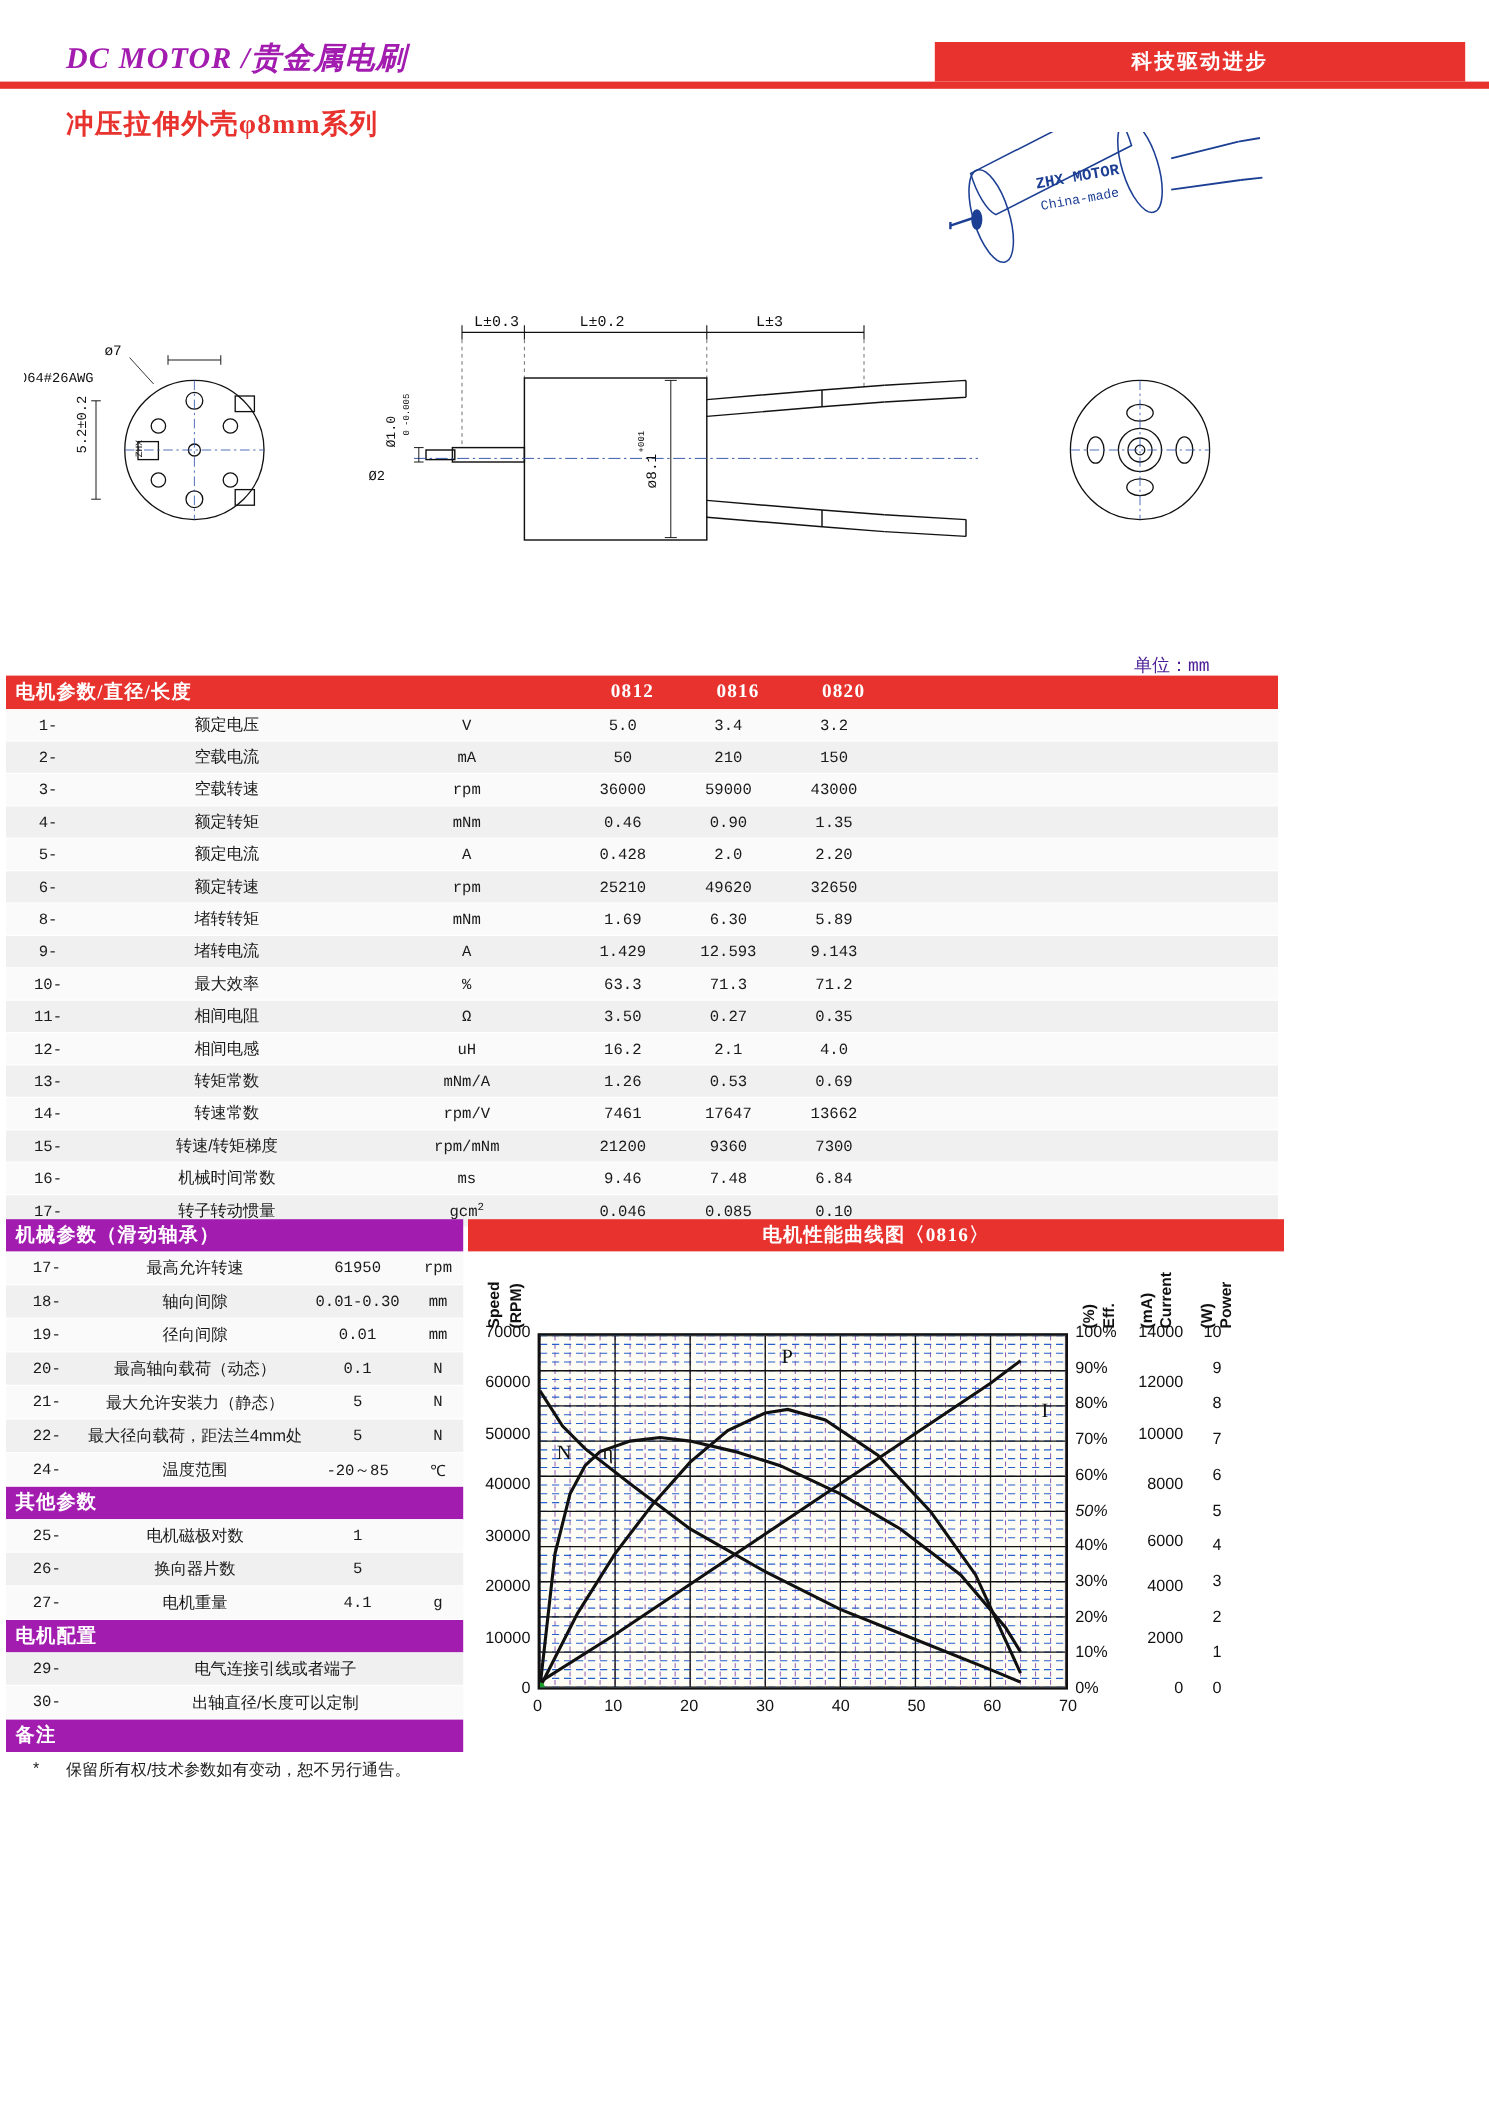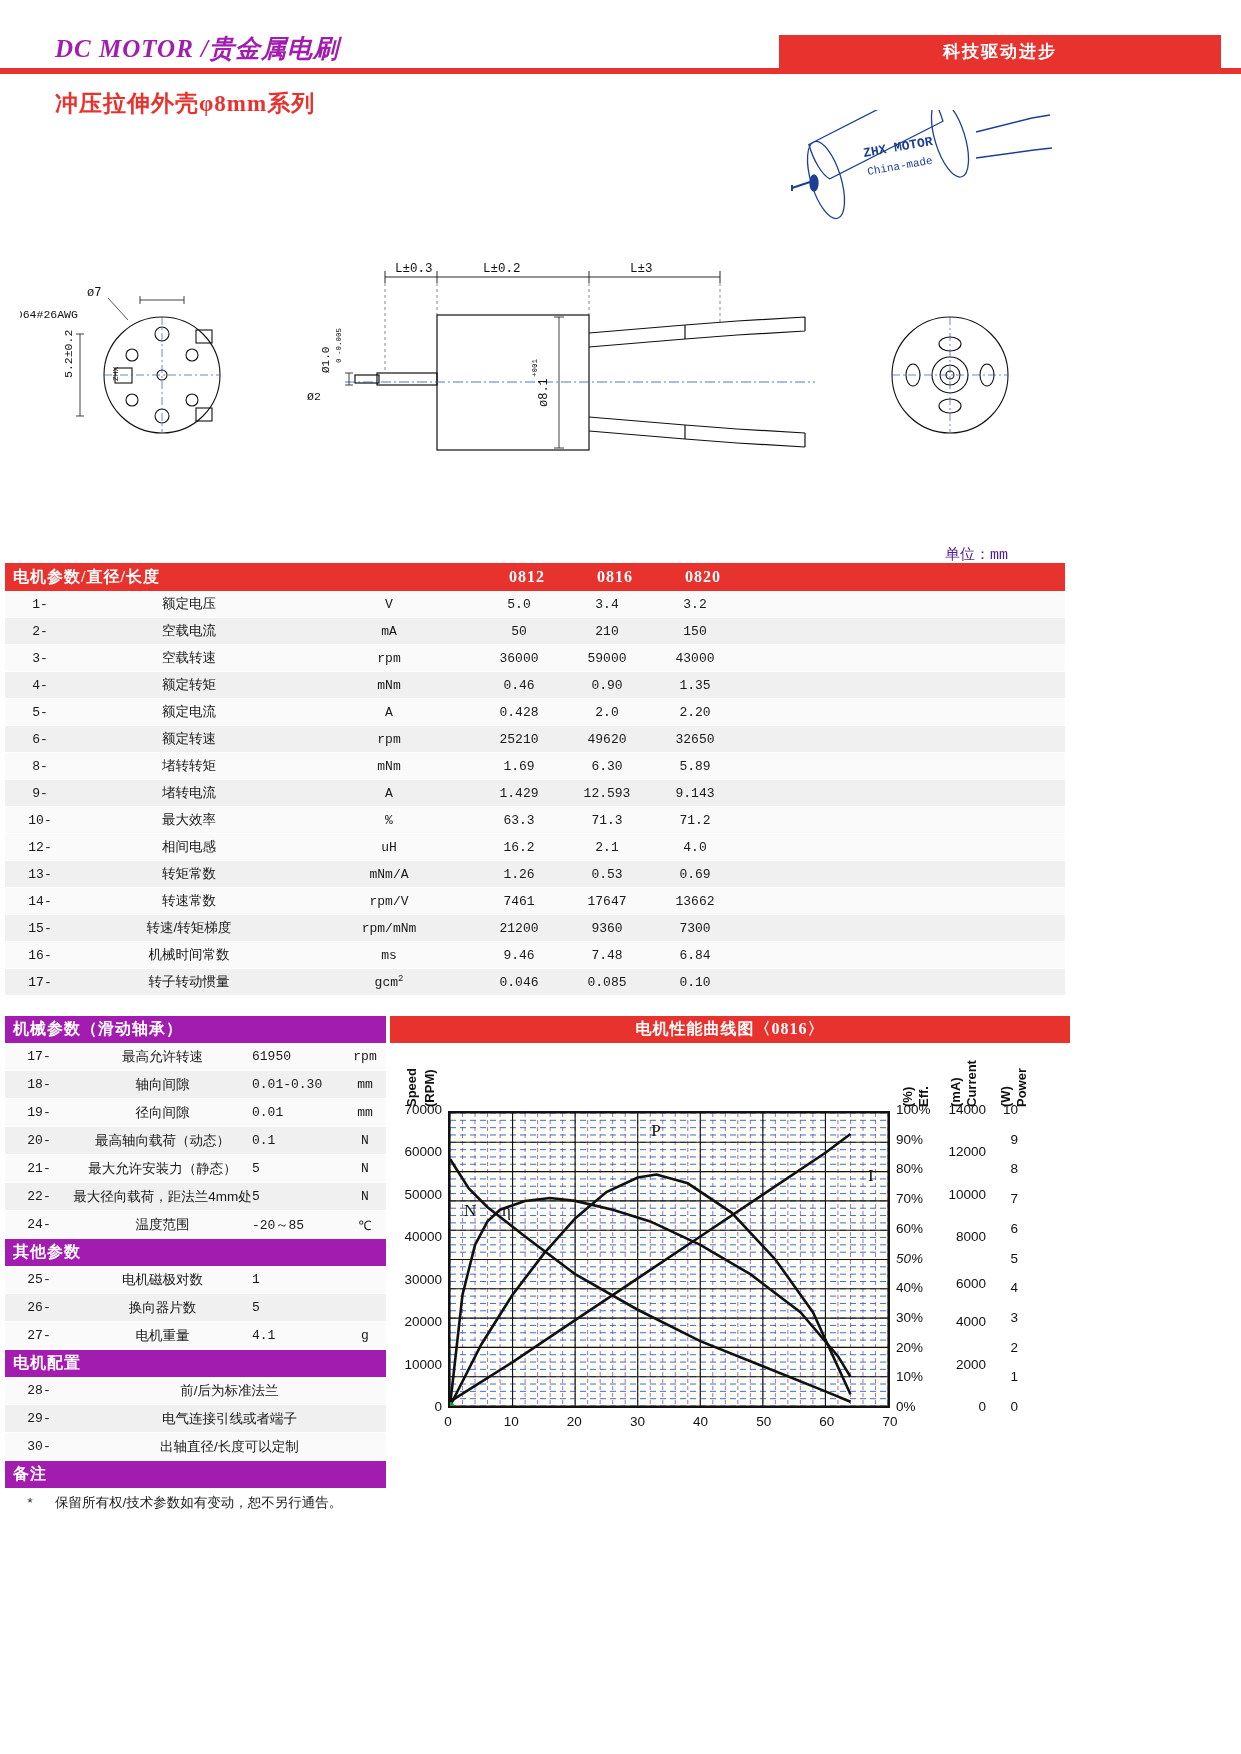--- a/index.html
+++ b/index.html
@@ -67,21 +67,21 @@
   }
   .m-row{
     height:27px;display:flex;align-items:center;
     font-family:"Liberation Mono",monospace;font-size:13px;color:#1a1a1a;
     border-bottom:1px solid #fff;
   }
   .m-row.odd{background:#f0f0f0;}
   .m-row.even{background:#fafafa;}
   .m-idx{width:68px;text-align:center;}
   .m-name{flex:1;text-align:center;font-family:"Liberation Sans",sans-serif;font-size:13.5px;}
-  .m-val{width:92px;text-align:left;}
+  .m-val{width:92px;text-align:center;}
   .m-unit{width:42px;text-align:center;}
   .cfg-row .m-name{text-align:center;}
   .note-row{
     height:30px;display:flex;align-items:center;background:#fff;
     font-family:"Liberation Sans",sans-serif;font-size:13.5px;color:#1a1a1a;
   }
   .note-star{width:50px;text-align:center;font-family:"Liberation Mono",monospace;}
   
   #chartblock{position:absolute;left:390px;top:1016px;width:680px;}
   #chart-title{
@@ -296,20 +296,28 @@
         <div class="c-v">9.143</div>
       </div>
       <div class="t-row even">
         <div class="c-idx">10-</div>
         <div class="c-name">最大效率</div>
         <div class="c-unit">%</div>
         <div class="c-v">63.3</div>
         <div class="c-v">71.3</div>
         <div class="c-v">71.2</div>
       </div>
+      <div class="t-row odd">
+        <div class="c-idx">11-</div>
+        <div class="c-name">相间电阻</div>
+        <div class="c-unit">Ω</div>
+        <div class="c-v">3.50</div>
+        <div class="c-v">0.27</div>
+        <div class="c-v">0.35</div>
+      </div>
       <div class="t-row even">
         <div class="c-idx">12-</div>
         <div class="c-name">相间电感</div>
         <div class="c-unit">uH</div>
         <div class="c-v">16.2</div>
         <div class="c-v">2.1</div>
         <div class="c-v">4.0</div>
       </div>
       <div class="t-row odd">
         <div class="c-idx">13-</div>
@@ -418,24 +426,20 @@
       <div class="m-row even">
         <div class="m-idx">27-</div>
         <div class="m-name">电机重量</div>
         <div class="m-val">4.1</div>
         <div class="m-unit">g</div>
       </div>
     </div>
 
   <div class="sec-bar">电机配置</div>
   <div id="config-body">
-      <div class="m-row even cfg-row">
-        <div class="m-idx">28-</div>
-        <div class="m-name">前/后为标准法兰</div>
-      </div>
       <div class="m-row odd cfg-row">
         <div class="m-idx">29-</div>
         <div class="m-name">电气连接引线或者端子</div>
       </div>
       <div class="m-row even cfg-row">
         <div class="m-idx">30-</div>
         <div class="m-name">出轴直径/长度可以定制</div>
       </div>
     </div>
 

